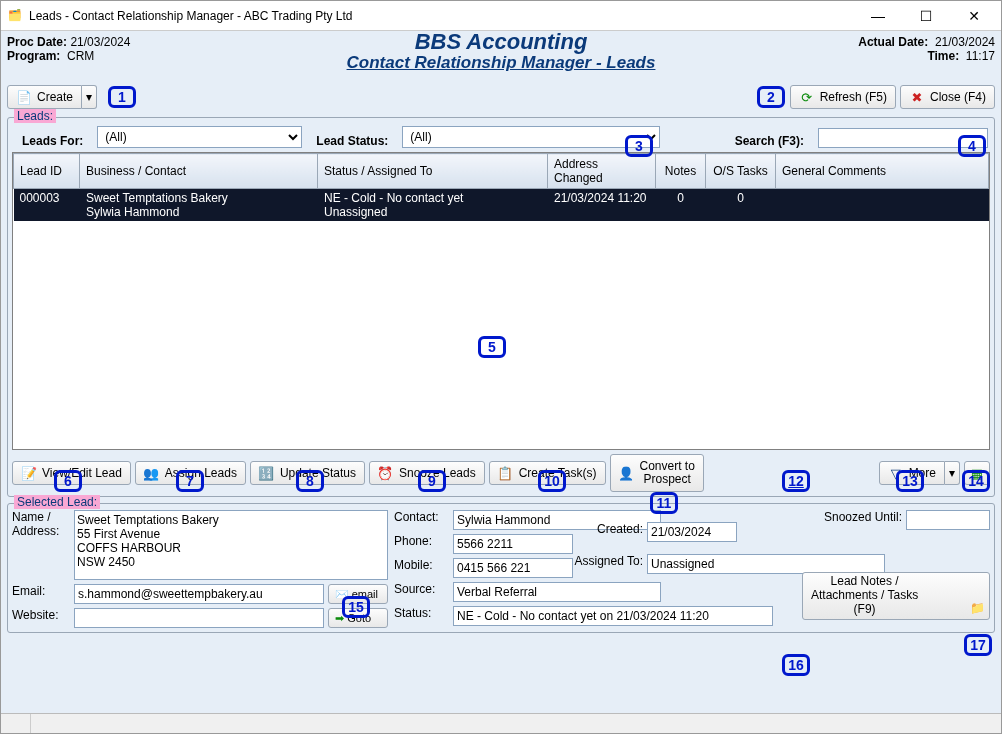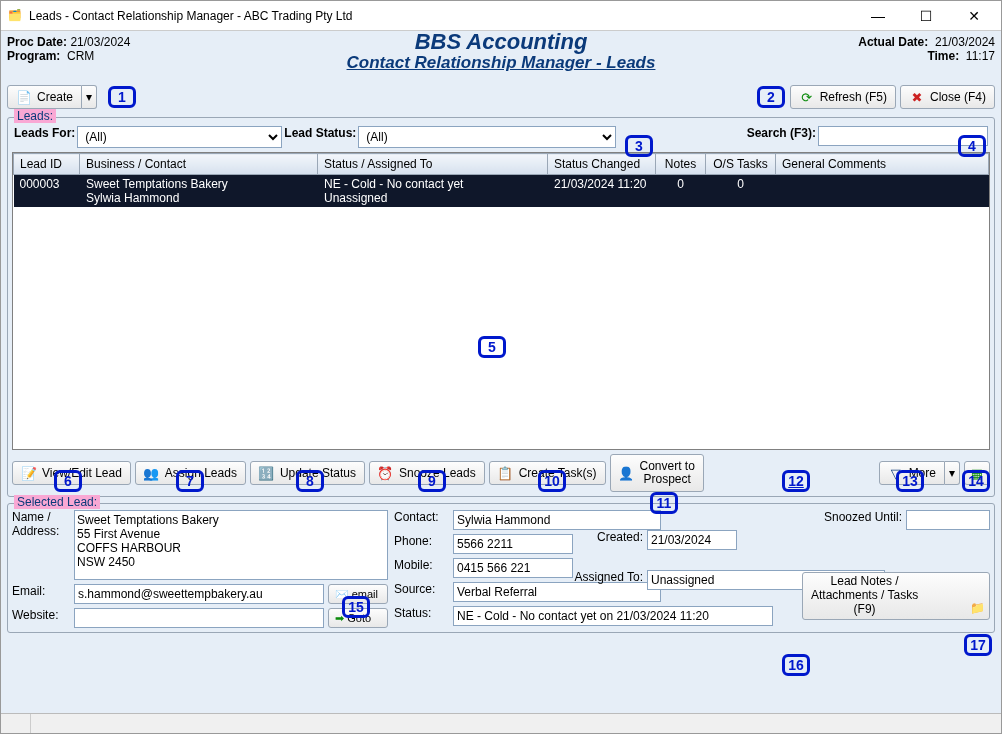--- a/index.html
+++ b/index.html
@@ -19,21 +19,21 @@
   .header-right { width: 170px; text-align: right; }
   .toolbar { display: flex; align-items: center; padding: 2px 0; }
   .btn { background: linear-gradient(#fdfdfd, #e8e8e8); border: 1px solid #9aa7b6; border-radius: 3px; padding: 3px 8px; font-size: 12px; display: inline-flex; align-items: center; gap: 5px; }
   .btn .ico { width: 16px; height: 16px; display: inline-flex; align-items: center; justify-content: center; font-size: 13px; }
   .split { display: inline-flex; }
   .split .btn:first-child { border-top-right-radius: 0; border-bottom-right-radius: 0; }
   .split .btn.drop { border-top-left-radius: 0; border-bottom-left-radius: 0; border-left: none; padding: 3px 4px; }
   .marker { display: inline-flex; align-items: center; justify-content: center; min-width: 28px; height: 22px; border: 3px solid #0018cc; border-radius: 6px; color: #0018cc; font-weight: bold; font-size: 14px; padding: 0 2px; background: transparent; position: absolute; z-index: 10; }
   .group { border: 1px solid #9aa7b6; border-radius: 3px; padding: 6px 4px 4px 4px; position: relative; margin-top: 4px; }
   .group > .legend { position: absolute; top: -9px; left: 6px; background: #f9a8d4; padding: 0 3px; font-size: 12px; color: #0b3a7a; }
-  .filter-row { display: flex; align-items: flex-start; gap: 2px; font-size: 12px; padding: 2px 2px 4px 2px; }
+  .filter-row { display: flex; align-items: flex-end; gap: 14px; font-size: 12px; padding: 2px 2px 4px 2px; margin-left: 8px; }
   .filter-row .lbl { font-weight: bold; font-size: 12px; }
   select, input[type=text] { border: 1px solid #8ba4c0; font-size: 12px; padding: 2px 3px; background: #fff; }
   select { height: 22px; }
   .grid-wrap { border: 1px solid #808080; background: #fff; height: 298px; overflow: auto; }
   table.grid { border-collapse: collapse; width: 100%; font-size: 12px; }
   table.grid th { background: linear-gradient(#f3f6fb, #d6e1ee); border: 1px solid #9aa7b6; padding: 3px 6px; text-align: left; font-weight: normal; color: #000; }
   table.grid td { padding: 2px 6px; border-right: 1px solid transparent; vertical-align: top; }
   tr.sel td { background: #0f172a; color: #fff; }
   .action-row { display: flex; align-items: center; gap: 4px; padding: 4px 0 0 0; }
   .chk-col { display: flex; flex-direction: column; gap: 4px; font-size: 12px; margin-left: 6px; }
@@ -127,21 +127,21 @@
         <input type="text" style="width: 170px;" value="">
       </div>
 
       <div class="grid-wrap">
         <table class="grid">
           <thead>
             <tr>
               <th style="width:66px;">Lead ID</th>
               <th style="width:238px;">Business / Contact</th>
               <th style="width:230px;">Status / Assigned To</th>
-              <th style="width:108px;">Status Changed</th>
+              <th style="width:108px;">Address Changed</th>
               <th style="width:50px;text-align:center;">Notes</th>
               <th style="width:70px;text-align:center;">O/S Tasks</th>
               <th>General Comments</th>
             </tr>
           </thead>
           <tbody>
             <tr class="sel">
               <td>000003</td>
               <td>
                 <div>Sweet Temptations Bakery</div>
@@ -233,21 +233,21 @@
           <span class="lbl">Phone:</span>
           <input type="text" style="width: 120px;" value="5566 2211">
           <span class="lbl">Mobile:</span>
           <input type="text" style="width: 120px;" value="0415 566 221">
           <span class="lbl">Source:</span>
           <input type="text" class="field" value="Verbal Referral" style="">
           <span class="lbl">Status:</span>
           <input type="text" style="width: 320px;" value="NE - Cold - No contact yet on 21/03/2024 11:20">
         </div>
 
-        <div style="display:grid; grid-template-columns:88px 90px; gap:20px 4px; align-content:start; margin-left:-112px;">
+        <div style="display:grid; grid-template-columns:88px 90px; gap:12px 4px; align-content:start; margin-left:-112px;">
           <div style="height:0;grid-column:1/3"></div>
           <span class="lbl" style="text-align:right;">Created:</span>
           <input type="text" class="field" value="21/03/2024" style="">
           <span class="lbl" style="text-align:right;">Assigned To:</span>
           <input type="text" style="width: 238px;" value="Unassigned">
         </div>
 
         <div style="display:grid; grid-template-columns:100px 84px; gap:4px 4px; align-content:start; margin-left:auto;">
           <span class="lbl" style="text-align:right;">Snoozed Until:</span>
           <input type="text" class="field" value="" style="">

